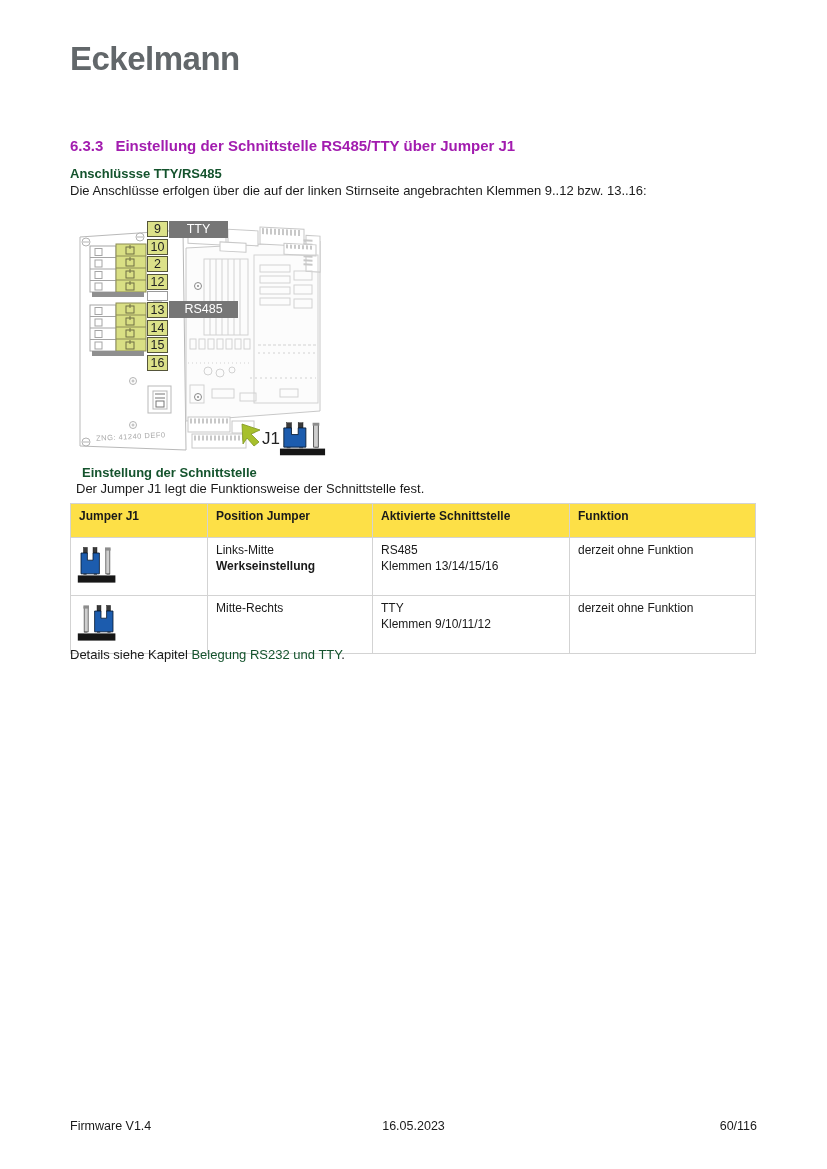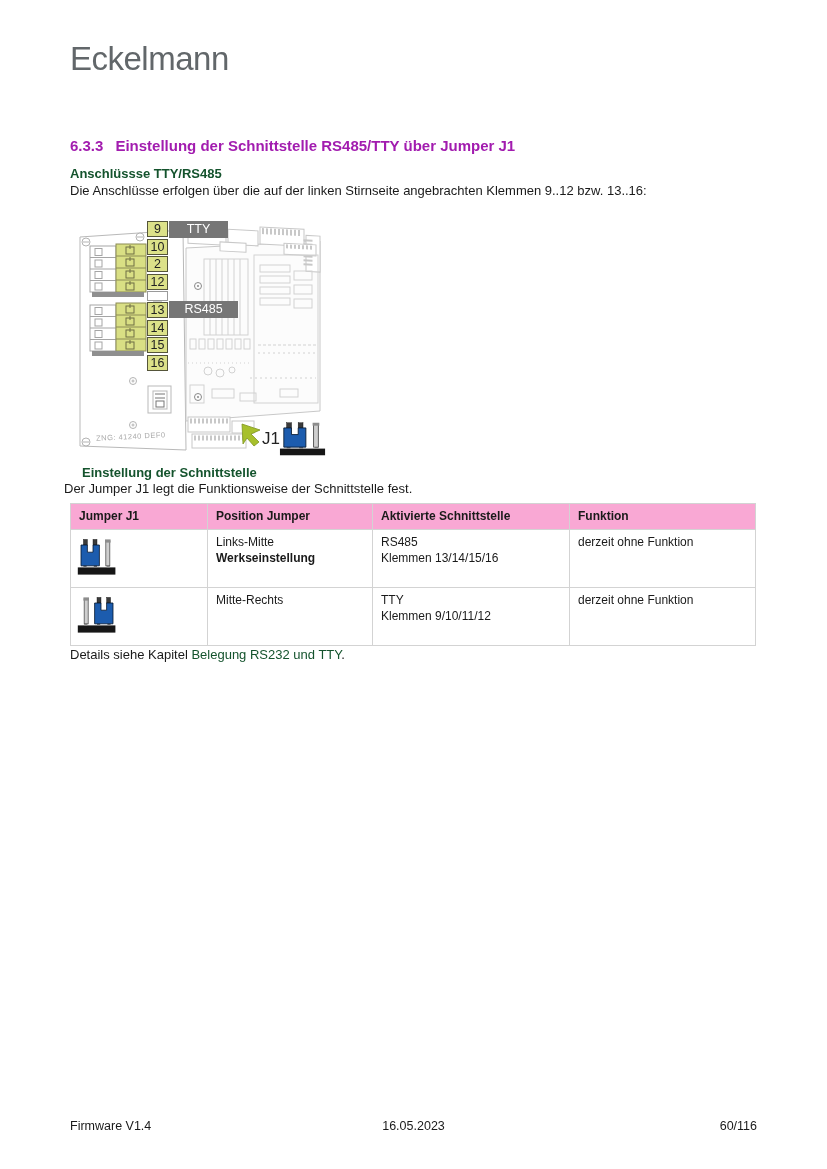--- a/index.html
+++ b/index.html
@@ -3,21 +3,21 @@
 <meta charset="utf-8">
 <style>
   * { margin:0; padding:0; box-sizing:border-box; }
   body { background:#fff; }
   .page {
     position:relative; width:827px; height:1169px; background:#ffffff;
     font-family:"Liberation Sans","DejaVu Sans",sans-serif; color:#1a1a1a; overflow:hidden;
   }
   .logo {
     position:absolute; left:70px; top:40px;
-    font-size:33px; font-weight:normal; color:#62676a; letter-spacing:-0.5px;
+    font-size:33px; font-weight:bold; color:#62676a; letter-spacing:-0.5px;
   }
   .section-heading { position:absolute; left:70px; top:137px; font-size:15px; font-weight:bold; color:#a21caf; }
   .section-heading .num { margin-right:12px; }
   .sub-heading { font-size:13px; font-weight:bold; color:#14532d; }
   .body-text { font-size:13px; color:#1a1a1a; }
   .connections-heading { position:absolute; left:70px; top:166px; }
   .connections-body { position:absolute; left:70px; top:183px; }
 
   
   .diagram { position:absolute; left:70px; top:213px; width:262px; height:248px; }
@@ -40,30 +40,30 @@
   .j1-label { position:absolute; left:192px; top:216px; font-size:17px; color:#222; z-index:3; }
   .board-print {
     position:absolute; left:26px; top:219px; font-size:7.5px; color:#aaaaaa;
     transform:rotate(-3deg); letter-spacing:0.5px; z-index:3; white-space:nowrap;
   }
   .diagram-jumper { position:absolute; left:209px; top:209px; z-index:3; }
   .cursor-arrow { position:absolute; left:168px; top:208px; z-index:3; }
 
   
   .setting-heading { position:absolute; left:68px; top:465px;padding-left:14px; }
-  .setting-body { position:absolute; left:64px; top:481px; }
+  .setting-body { position:absolute; left:76px; top:481px; }
   table.jumper-table {
     position:absolute; left:70px; top:503px; width:685px;
     border-collapse:collapse; table-layout:fixed;
   }
   .jumper-table th, .jumper-table td {
     border:1px solid #d3d3d3; font-size:12px; text-align:left; vertical-align:top;
     padding:5px 8px;
   }
-  .jumper-table th { background:#f9a8d4; font-weight:bold; height:26px; }
+  .jumper-table th { background:#fde047; font-weight:bold; height:34px; }
   .jumper-table td { height:53px; }
   .jumper-table td.icon-cell { padding:6px 6px; }
   .cell-line { line-height:1.32; }
   .bold-line { font-weight:bold; }
   .details-note { position:absolute; left:70px; top:647px; font-size:13px; }
   .details-note .chapter-link { color:#14532d; cursor:pointer; }
 
   .footer { position:absolute; left:70px; right:70px; top:1119px; font-size:12.5px; color:#1a1a1a; }
   .footer .f-left { position:absolute; left:0; }
   .footer .f-center { position:absolute; left:0; right:0; text-align:center; }

